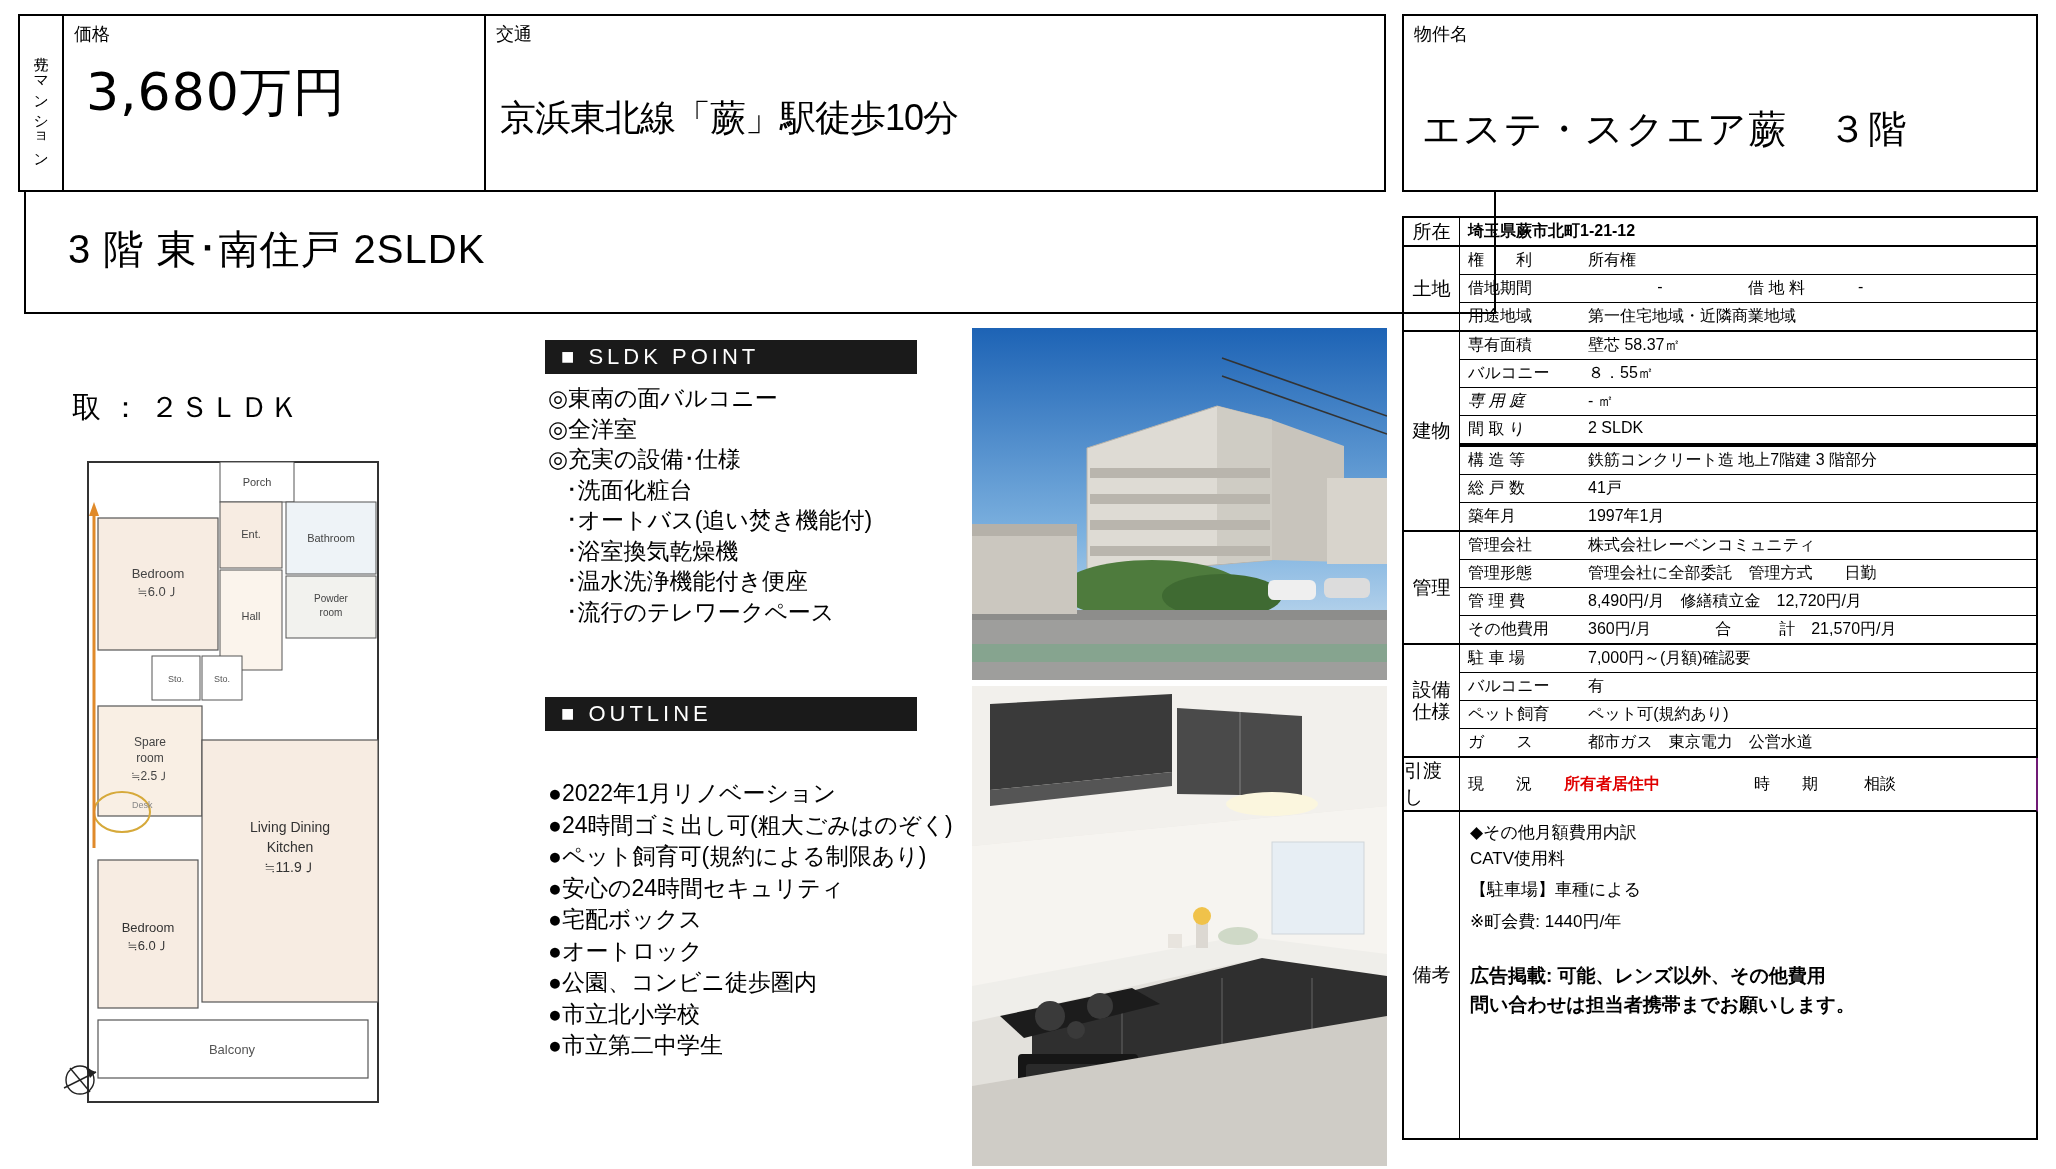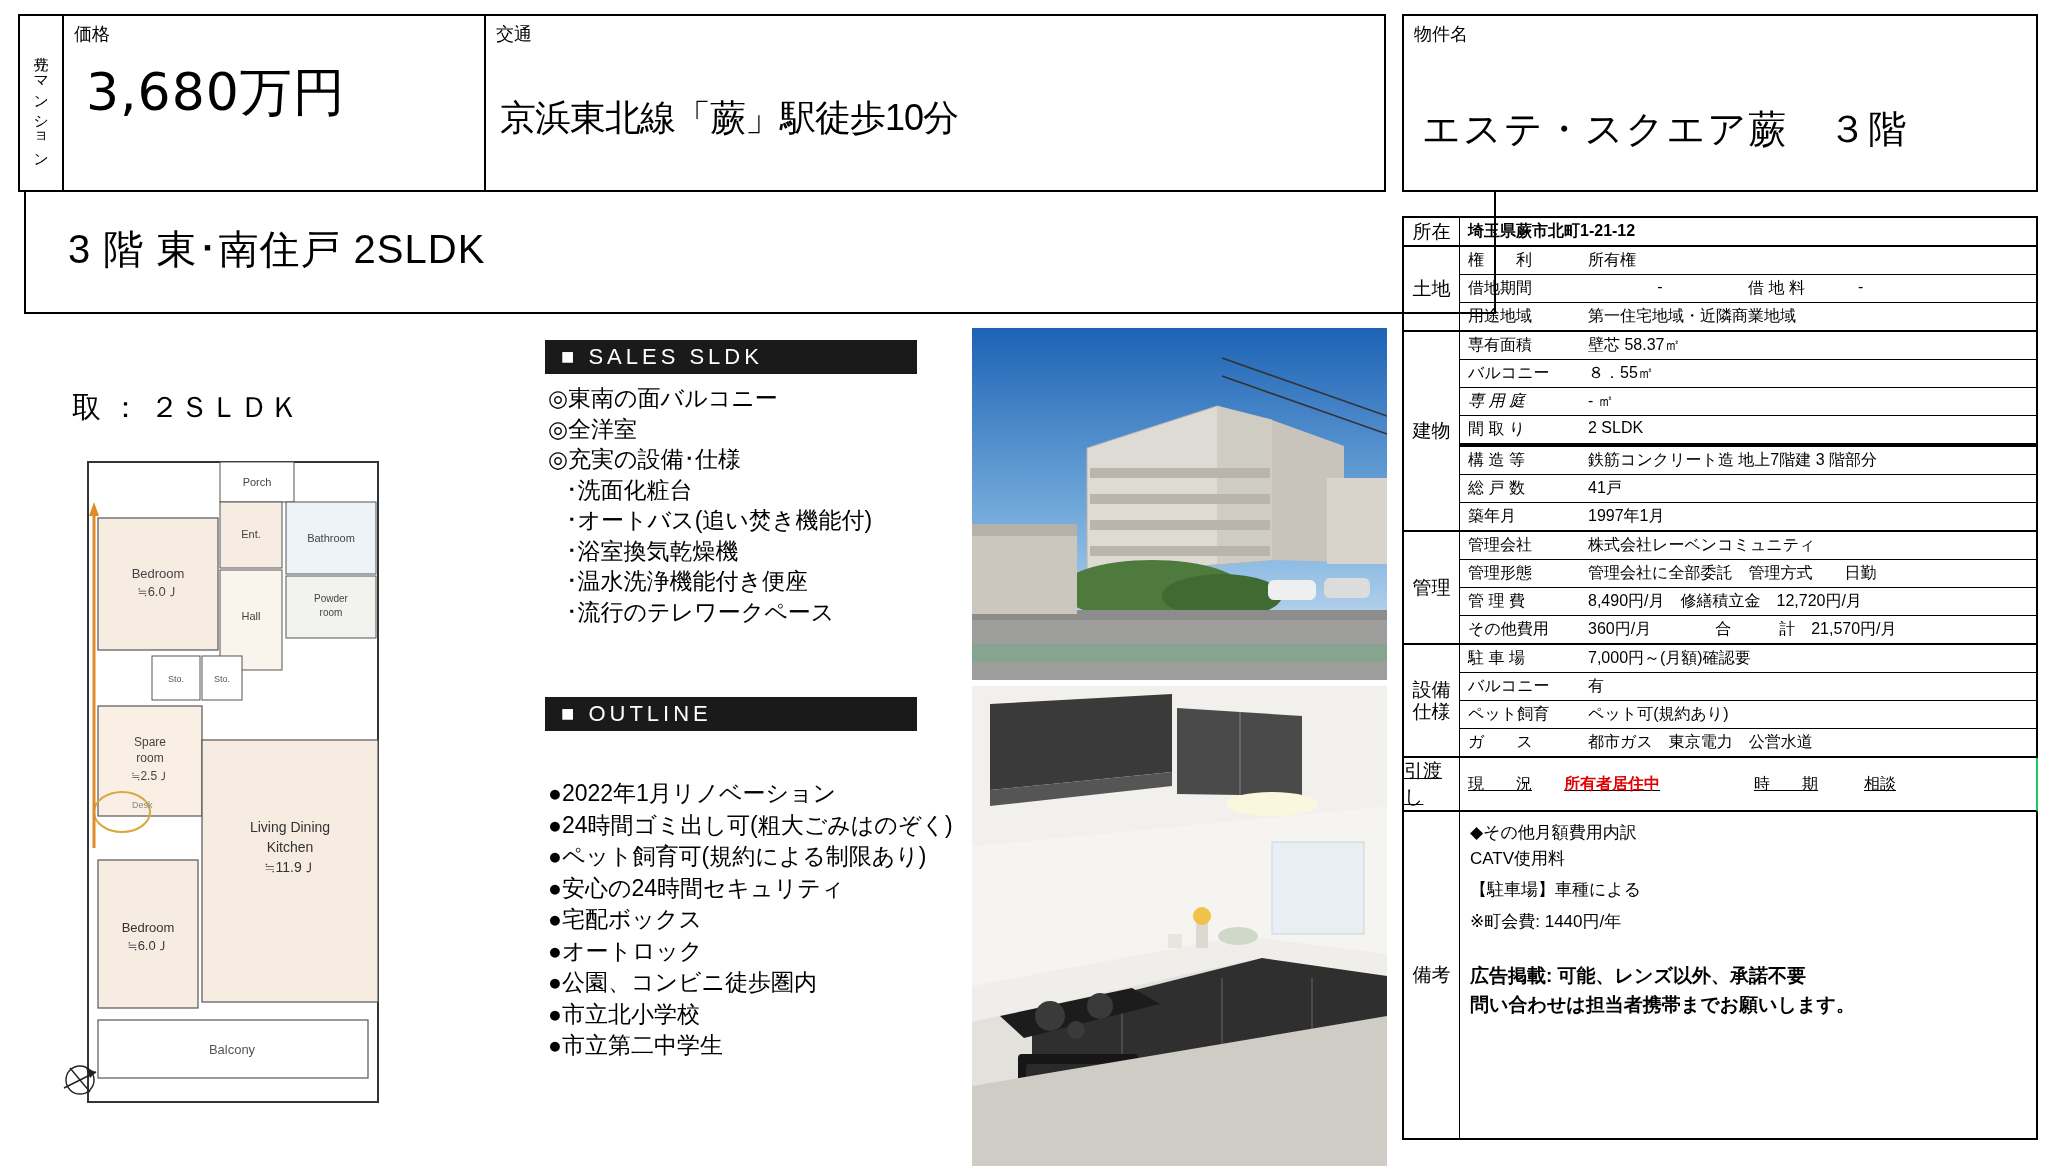--- a/index.html
+++ b/index.html
@@ -147,21 +147,21 @@
 
       <g transform="translate(20,640)">
         <circle cx="0" cy="0" r="14" fill="none" stroke="#222" stroke-width="1.4"></circle>
         <line x1="-16" y1="8" x2="16" y2="-8" stroke="#222" stroke-width="1.4"></line>
         <line x1="-10" y1="-12" x2="10" y2="12" stroke="#222" stroke-width="1.4"></line>
         <polygon points="16,-8 6,-12 10,-2" fill="#222"></polygon>
       </g>
     </svg>
   </div>
 
-  <div class="blk-title sp-title">■ SALES SLDK</div>
+  <div class="blk-title sp-title">■ SLDK POINT</div>
   <div class="sp-list">
     <div>◎東南の面バルコニー</div>
     <div>◎全洋室</div>
     <div>◎充実の設備･仕様</div>
     <div class="sp-sub">･洗面化粧台</div>
     <div class="sp-sub">･オートバス(追い焚き機能付)</div>
     <div class="sp-sub">･浴室換気乾燥機</div>
     <div class="sp-sub">･温水洗浄機能付き便座</div>
     <div class="sp-sub">･流行のテレワークペース</div>
   </div>
@@ -366,39 +366,39 @@
           <div class="cellx" style="flex:0 0 120px;">ペット飼育</div>
           <div class="cellx">ペット可(規約あり)</div>
         </div>
         <div style="display:flex;">
           <div class="cellx" style="flex:0 0 120px;">ガ　　ス</div>
           <div class="cellx">都市ガス　東京電力　公営水道</div>
         </div>
       </div>
     </div>
 
-    <div style="display:flex;border-left:2px solid #000;border-right:2px solid #22c55e;border-bottom:2px solid #000;box-sizing:border-box;text-decoration:underline;">
+    <div style="display:flex;border-left:2px solid #000;border-right:2px solid #701a75;border-bottom:2px solid #000;box-sizing:border-box;">
       <div class="grp" style="border-right:1px solid #000;">引渡し</div>
       <div style="flex:1;display:flex;align-items:center;">
         <div class="cellx" style="flex:0 0 96px;">現　　況</div>
         <div class="cellx red" style="flex:0 0 190px;">所有者居住中</div>
         <div class="cellx" style="flex:0 0 110px;">時　　期</div>
         <div class="cellx">相談</div>
       </div>
     </div>
 
     <div style="display:flex;border-left:2px solid #000;border-right:2px solid #000;border-bottom:2px solid #000;box-sizing:border-box;height:328px;">
       <div class="grp" style="border-right:1px solid #000;">備考</div>
       <div class="remarks" style="flex:1;">
         <div>◆その他月額費用内訳</div>
         <div>CATV使用料</div>
         <div class="pad">&nbsp;</div>
         <div>【駐車場】車種による</div>
         <div class="pad">&nbsp;</div>
         <div>※町会費: 1440円/年</div>
         <div style="height:28px;">&nbsp;</div>
-        <div class="big">広告掲載: 可能、レンズ以外、承諾不要</div>
+        <div class="big">広告掲載: 可能、レンズ以外、その他費用</div>
         <div class="big">問い合わせは担当者携帯までお願いします。</div>
       </div>
     </div>
 
   </div>
 </div>
 
 </body></html>

